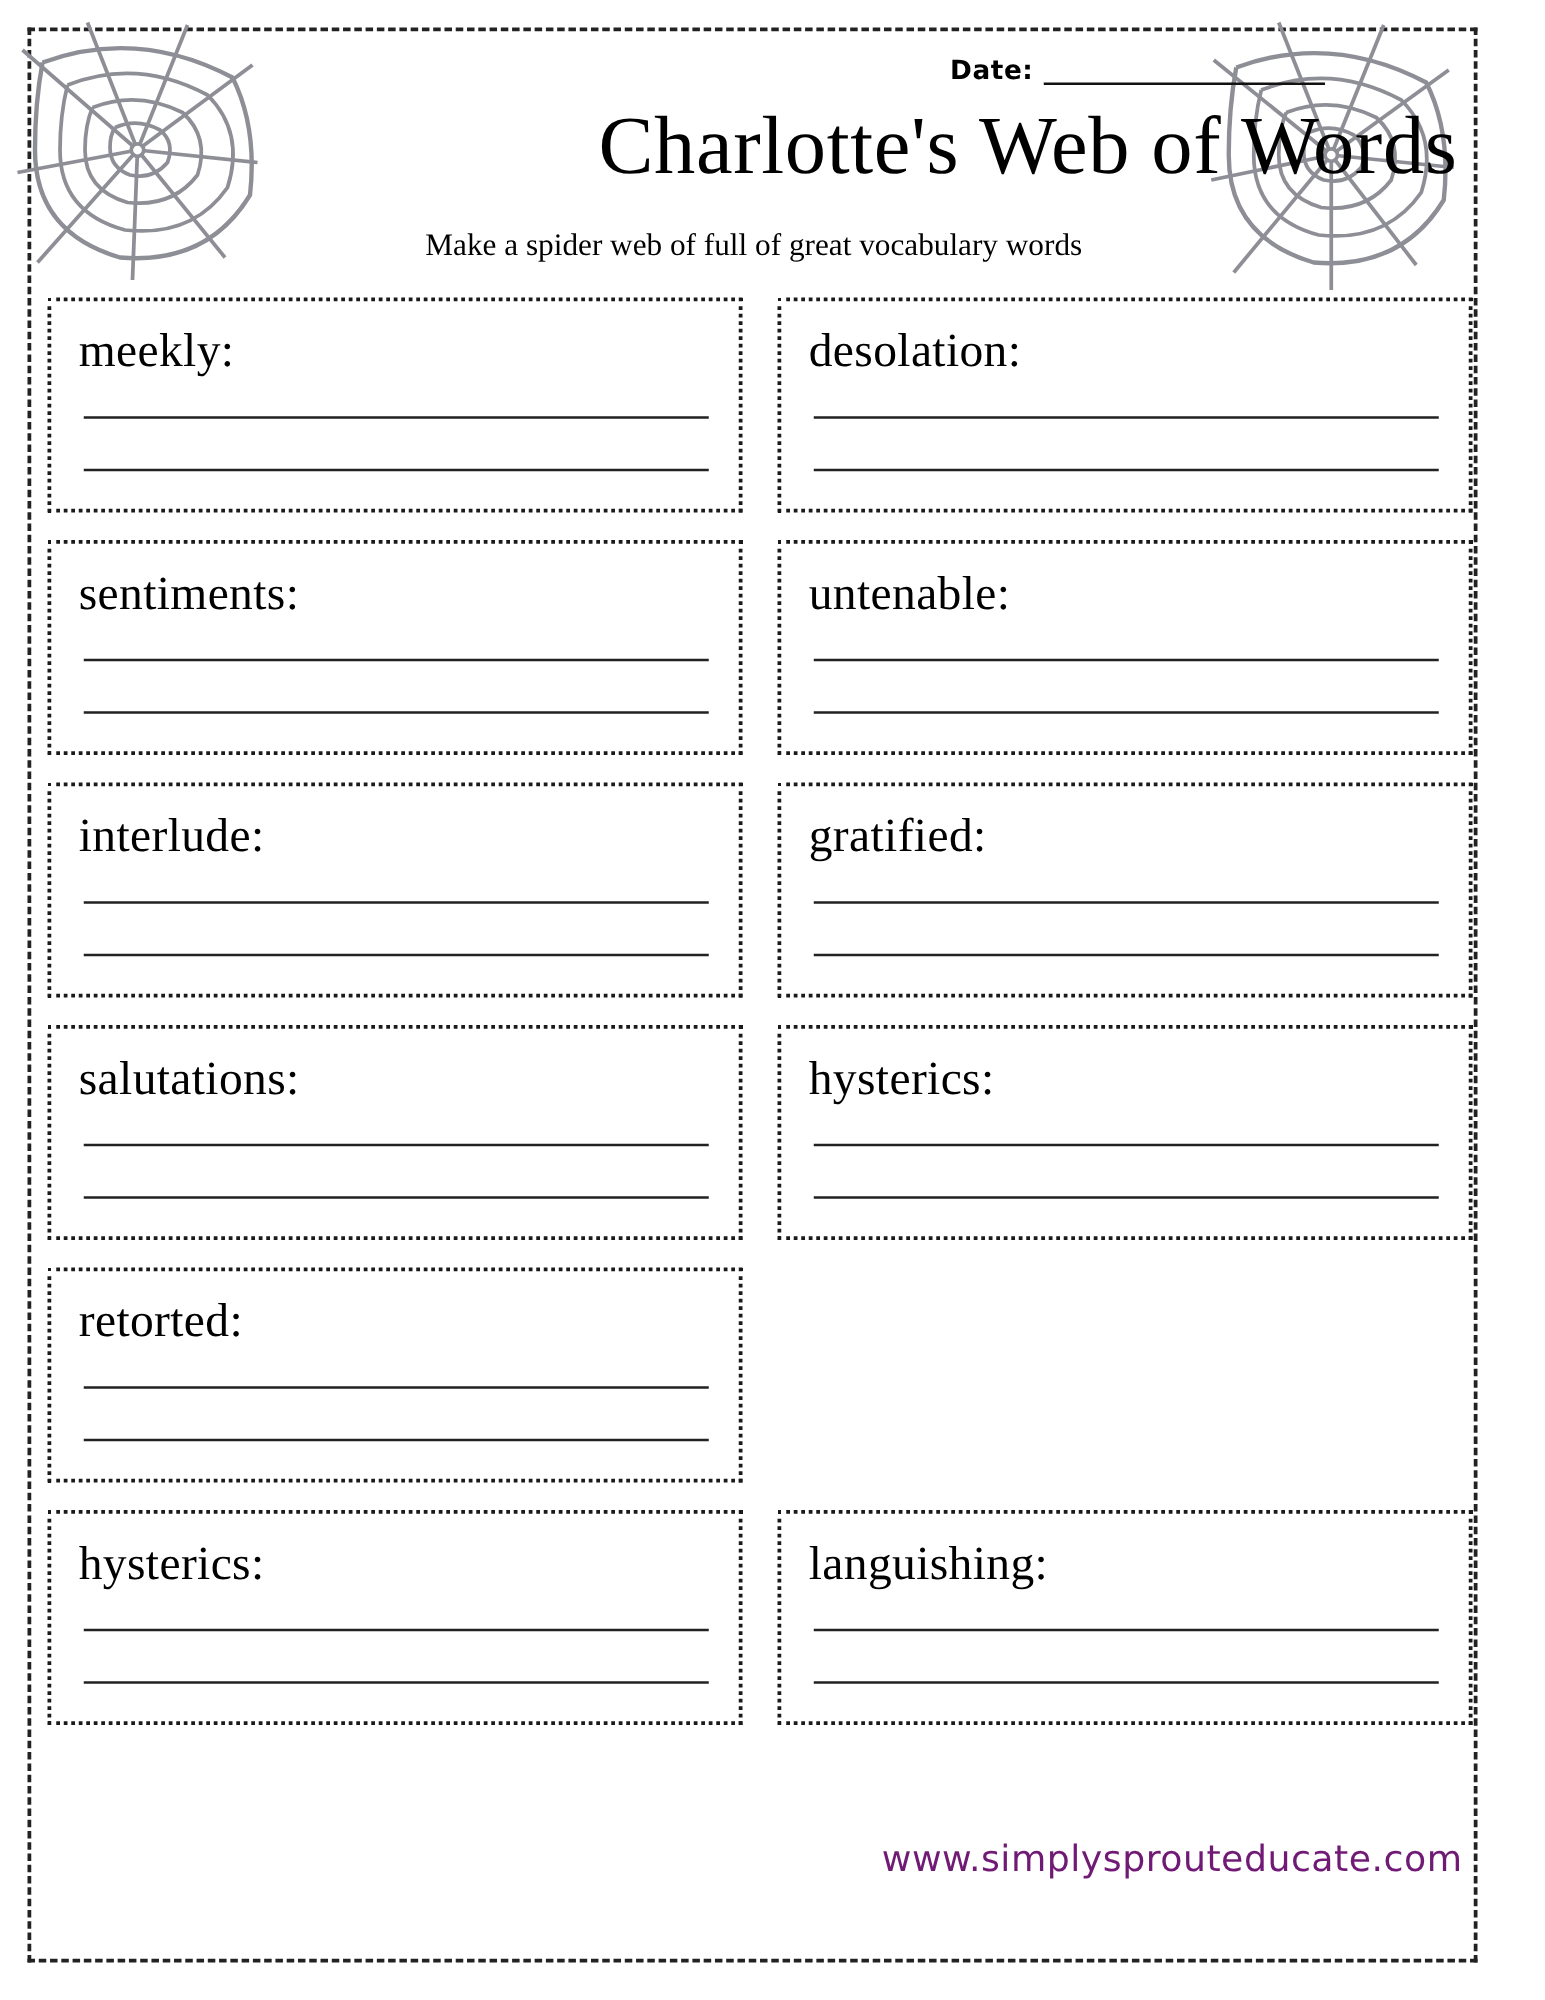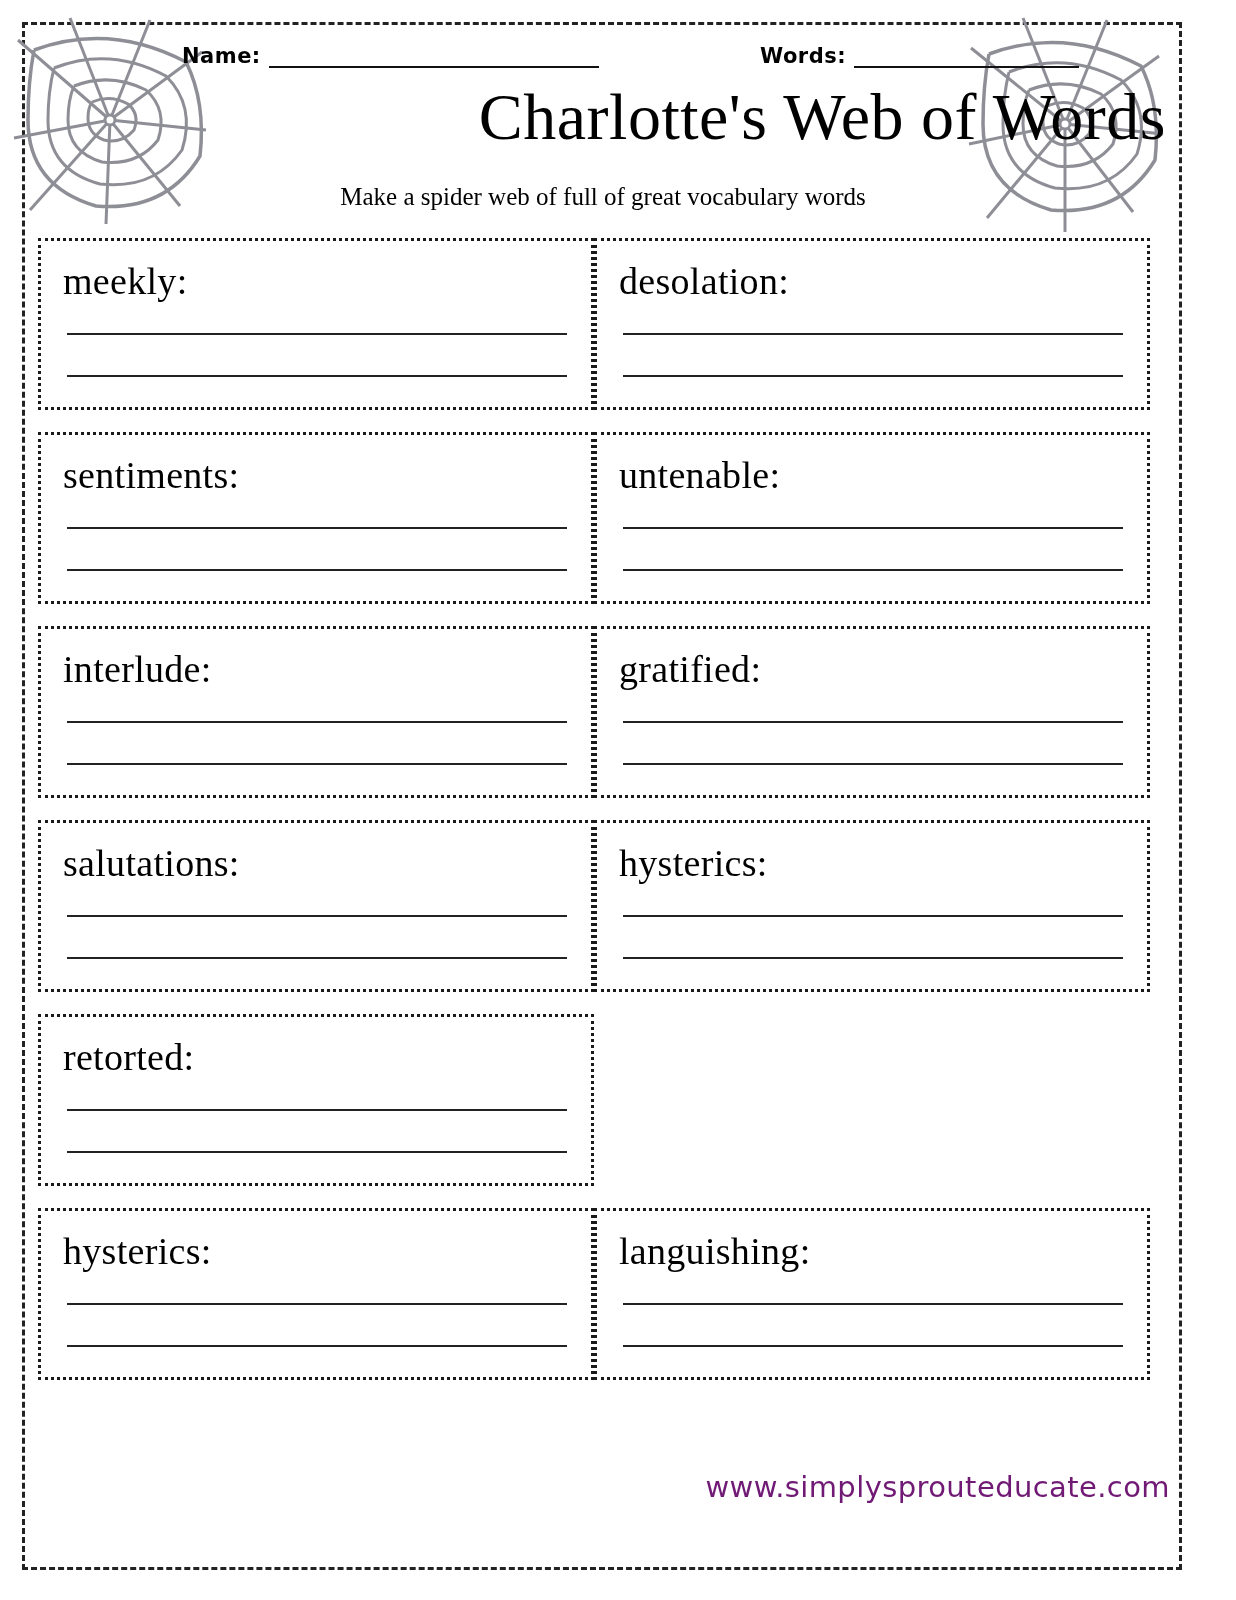--- a/index.html
+++ b/index.html
@@ -105,21 +105,21 @@
 
   
   .grid {
     position: absolute;
     left: 38px;
     top: 238px;
     width: 1140px;
   }
   .row {
     display: flex;
-    justify-content: flex-start;
+    justify-content: space-between;
     margin-bottom: 22px;
     text-decoration: underline;
   }
   .wordbox {
     width: 556px;
     height: 172px;
     border: 3px dotted #1a1a1a;
     box-sizing: border-box;
     position: relative;
     background: #fff;
@@ -194,26 +194,22 @@
       <path d="M64 78 Q100 64 136 82 Q158 102 148 132 Q128 158 92 154 Q58 144 58 112 Q58 92 64 78"></path>
       <path d="M44 60 Q100 38 156 68 Q186 98 172 142 Q144 182 90 176 Q38 162 38 112 Q38 84 44 60"></path>
       <path d="M24 42 Q100 14 176 54 Q196 94 190 148 Q156 204 86 198 Q18 178 18 112 Q18 74 24 42" stroke-width="3.5"></path>
       <circle cx="100" cy="112" r="5" fill="#ffffff" stroke="#8e8e96"></circle>
     </g>
   </svg>
 
   <div class="header">
 
     <div class="namedate">
-      <div class="nd-item nd-name">
-        <span class="nd-label">Name:</span>
-        <span class="nd-line"></span>
-      </div>
       <div class="nd-item nd-date">
-        <span class="nd-label">Words:</span>
+        <span class="nd-label">Date:</span>
         <span class="nd-line"></span>
       </div>
     </div>
 
     <div class="title">Charlotte's Web of Words</div>
 
     <div class="subtitle">
       <div>Make a spider web of full of great vocabulary words</div>
     </div>
   </div>

